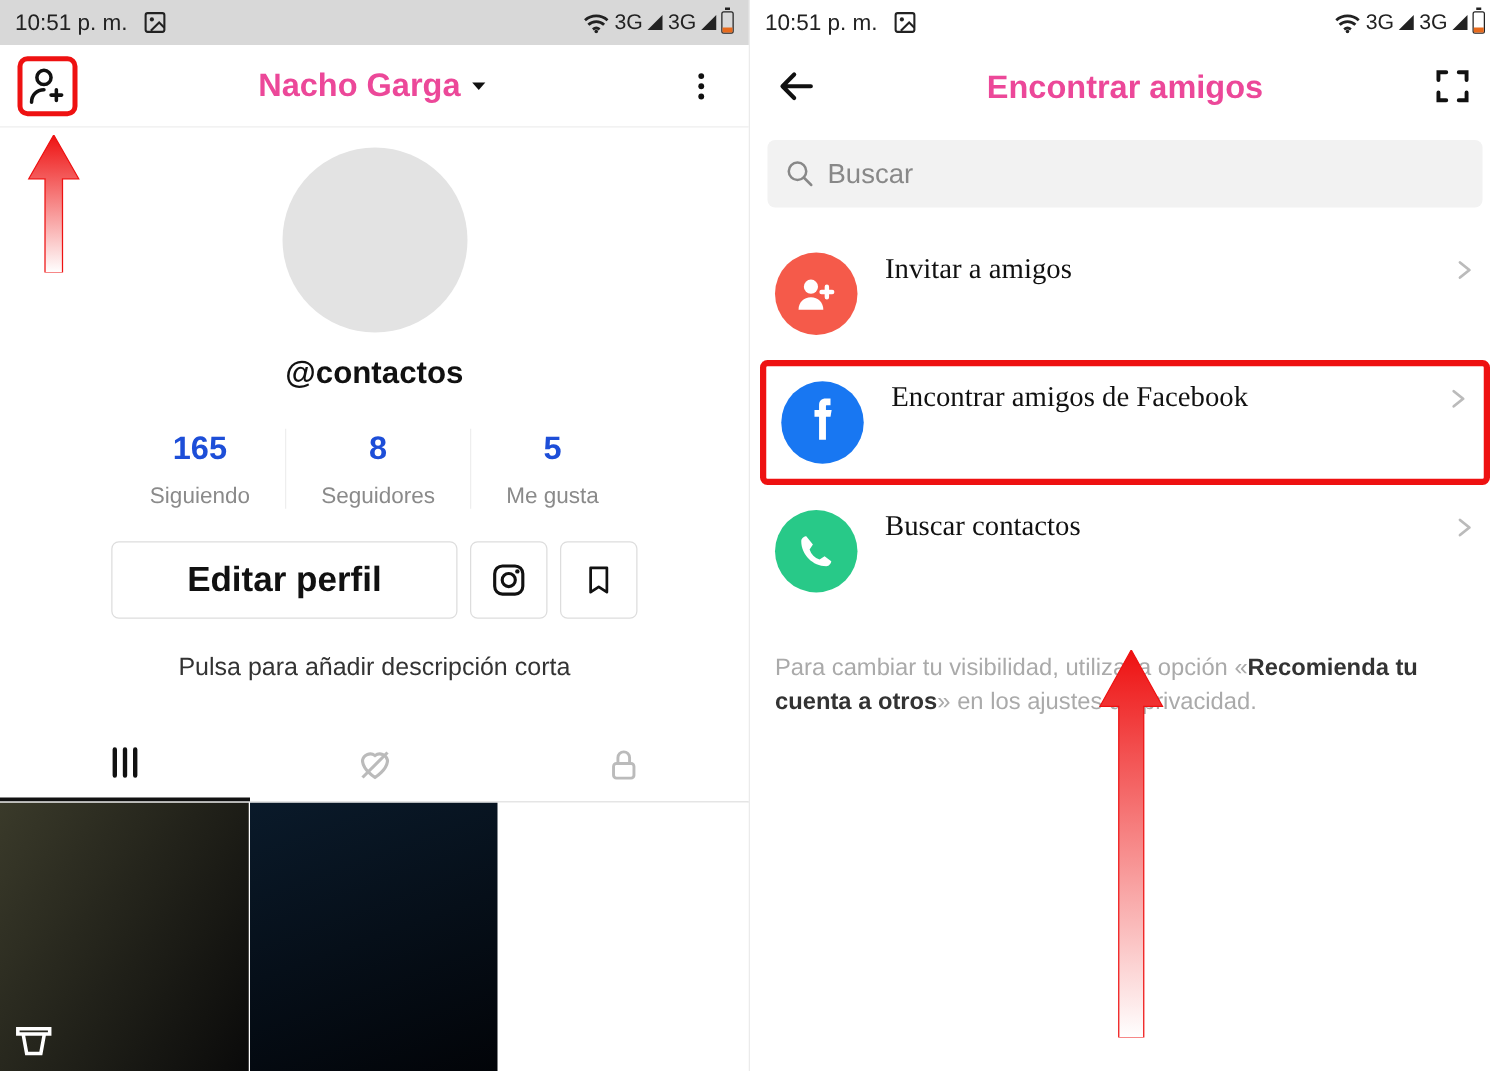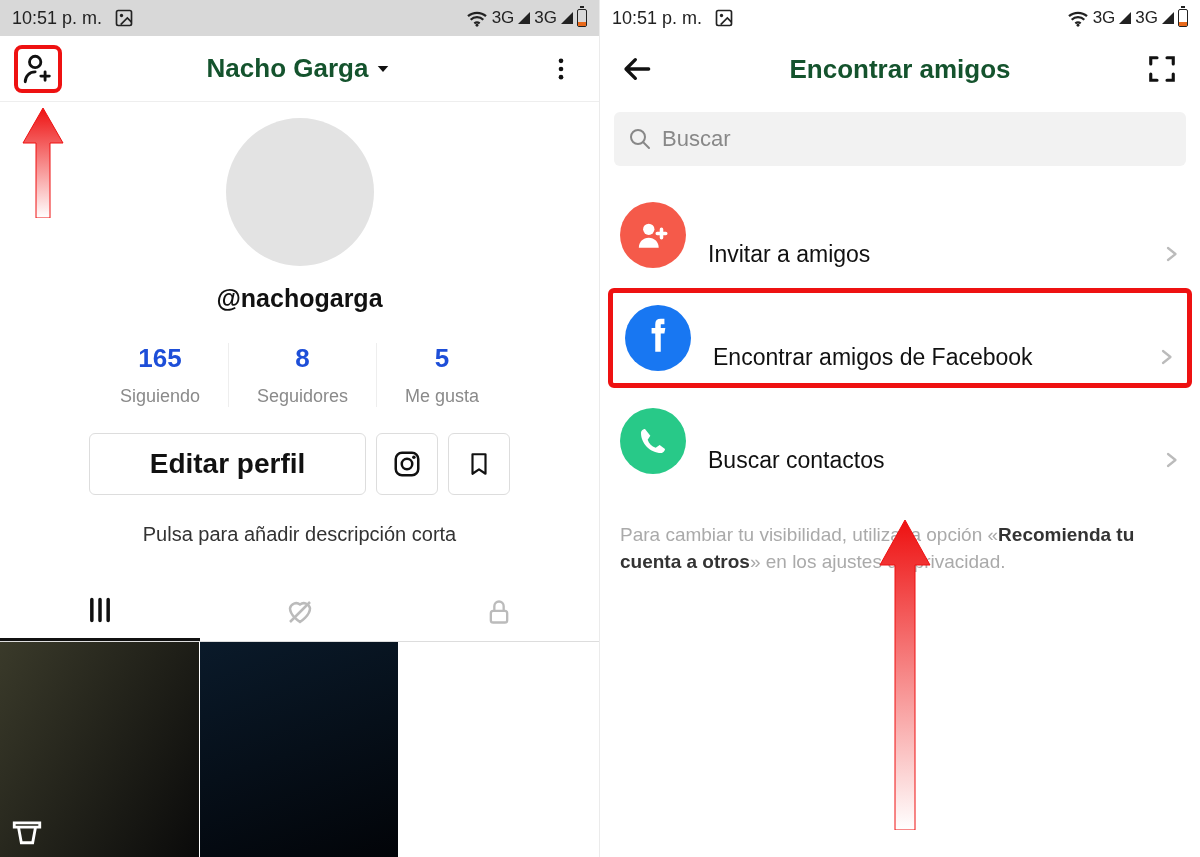--- a/index.html
+++ b/index.html
@@ -66,21 +66,21 @@
     display: flex;
     align-items: center;
     justify-content: space-between;
     padding: 0 14px;
     border-bottom: 1px solid #eee;
   }
   .header-no-border { border-bottom: none; }
   .header-title {
     font-size: 26px;
     font-weight: 700;
-    color: #14532d;
+    color: #ec4899;
     display: flex;
     align-items: center;
     gap: 6px;
   }
   .header-center { flex: 1; text-align: center; display: flex; justify-content: center; }
   .icon-btn {
     width: 48px; height: 48px;
     display: flex;
     align-items: center;
     justify-content: center;
@@ -194,24 +194,25 @@
     align-items: center;
     padding: 0 14px;
     gap: 10px;
     color: #888;
     font-size: 22px;
   }
   
   .option-list { padding: 10px 0; }
   .option-row {
     display: flex;
-    align-items: flex-end;
+    align-items: flex-start;
     padding: 16px 20px;
     gap: 22px;
     cursor: pointer;
+    font-family: Liberation Serif, serif;
   }
   .opt-circle {
     width: 66px; height: 66px;
     border-radius: 50%;
     display: flex;
     align-items: center;
     justify-content: center;
     flex-shrink: 0;
   }
   .c-red   { background: #f55a4a; }
@@ -302,21 +303,21 @@
       <linearGradient id="rg1" x1="0" y1="0" x2="0" y2="1">
         <stop offset="0" stop-color="#e11"></stop>
           <stop offset="1" stop-color="#fff"></stop>
       </linearGradient>
     </defs>
     <path d="M25 0 L45 35 L32 35 L32 110 L18 110 L18 35 L5 35 Z" fill="url(#rg1)" stroke="#e11" stroke-width="1"></path>
   </svg>
 
   <div class="profile-area">
     <div class="avatar"></div>
-    <div class="handle">@nachogarga</div>
+    <div class="handle">@contactos</div>
 
     <div class="stats">
       <div class="stat">
         <div class="stat-num">165</div>
         <div class="stat-label">Siguiendo</div>
       </div>
       <div class="stat">
         <div class="stat-num">8</div>
         <div class="stat-label">Seguidores</div>
       </div>

